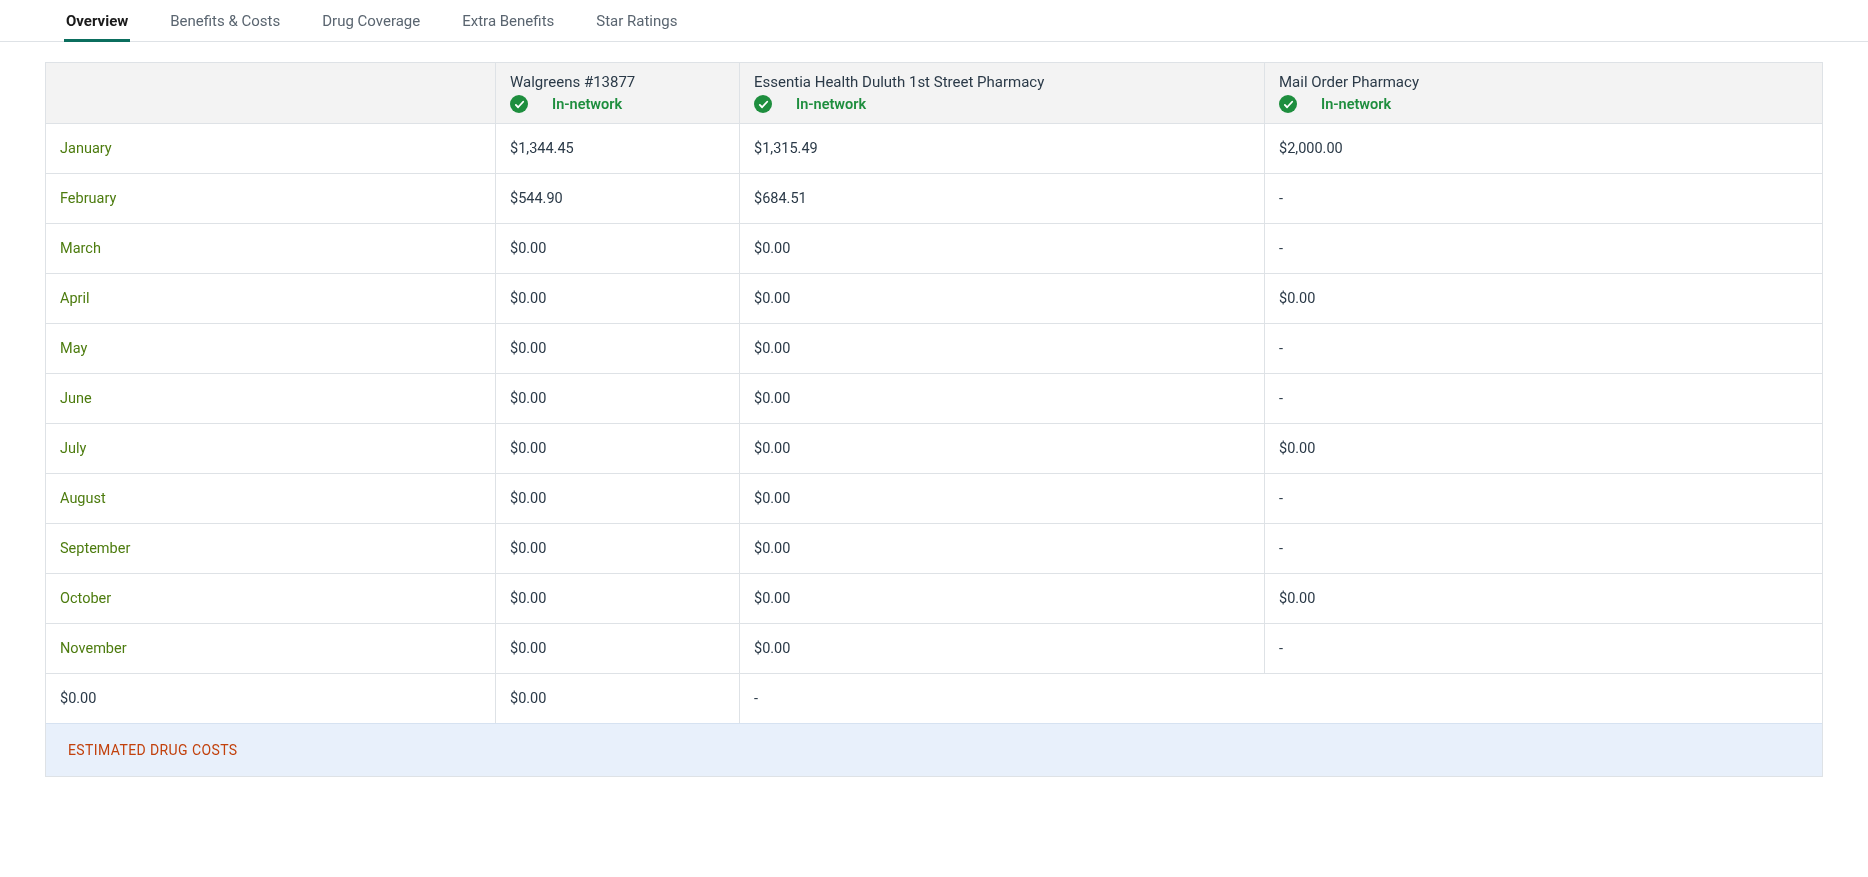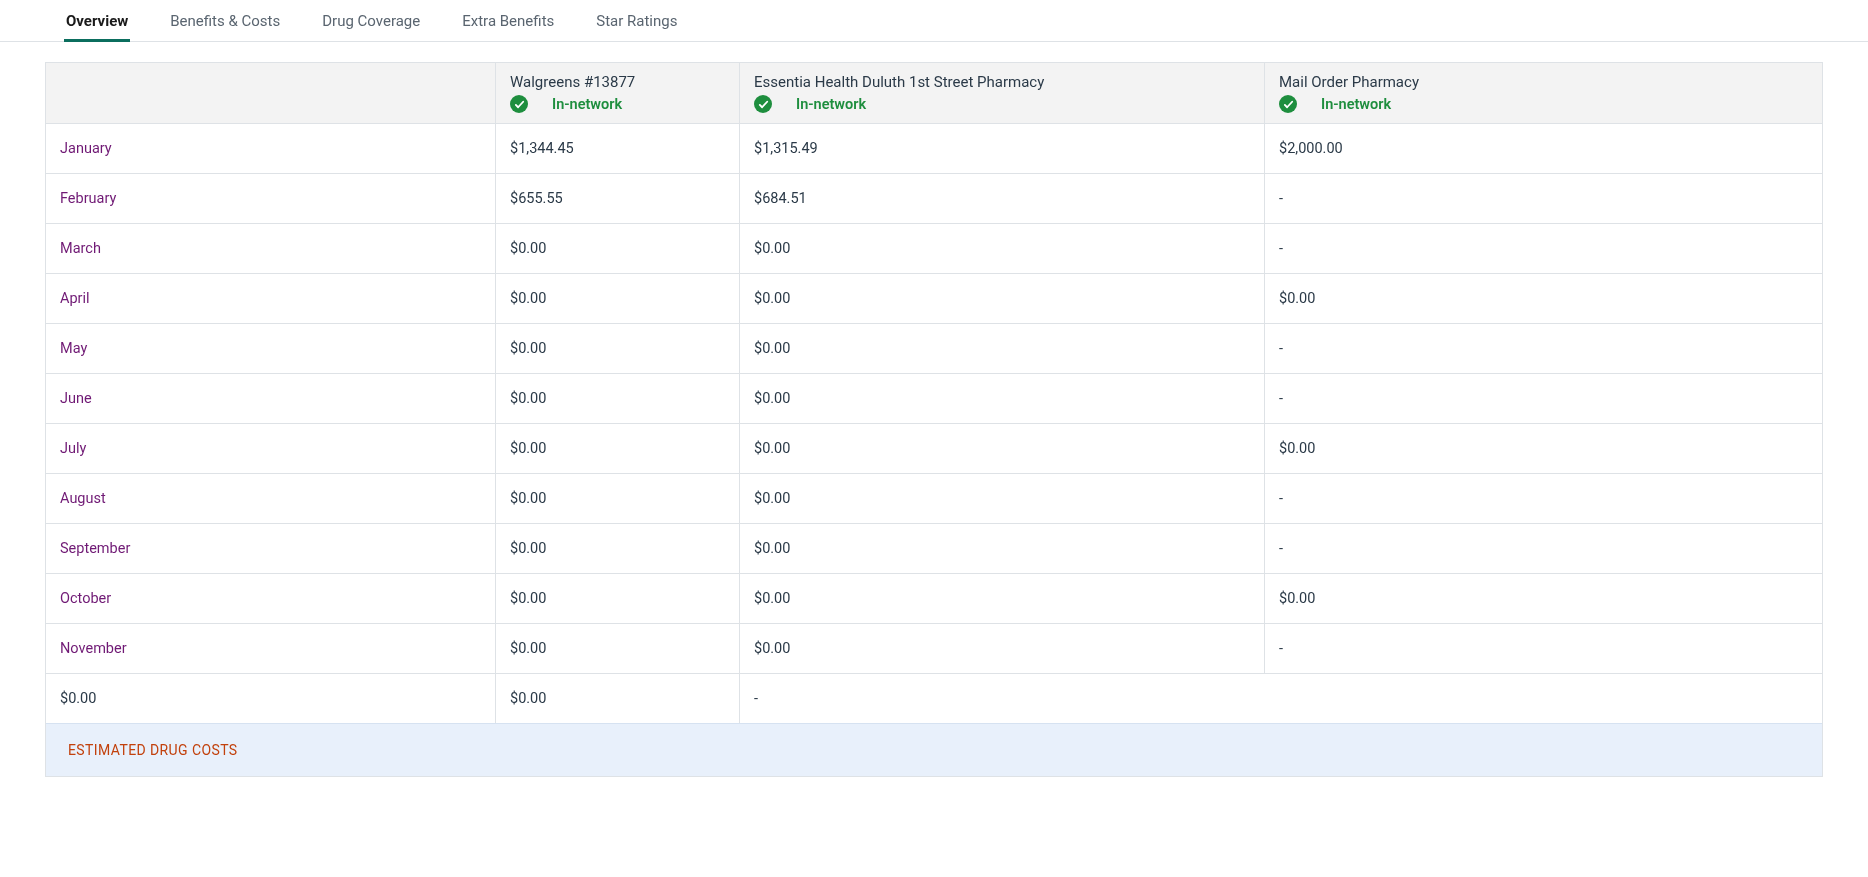--- a/index.html
+++ b/index.html
@@ -102,21 +102,21 @@
   }
   .check-circle svg { width: 11px; height: 11px; display: block; }
   .footer-row {
     background: var(--footer-bg);
     border-top: 1px solid #d6e2f1;
     padding: 18px 22px;
     font-size: 14px;
     letter-spacing: 0.4px;
     color: #c2410c;
   }
-  .month-label { color: #701a75; }
+  .month-label { color: #4d7c0f; }
 </style>
 </head>
 <body>
 
 <div class="page">
 
   <div class="tabs-wrap">
     <div class="tabs" id="tabs">
         <div class="tab active">
           <span>Overview</span>
@@ -195,21 +195,21 @@
             </div>
             <div class="cell">
               <span>$2,000.00</span>
             </div>
           </div>
           <div class="row">
             <div class="cell">
               <span class="month-label">February</span>
             </div>
             <div class="cell">
-              <span>$655.55</span>
+              <span>$544.90</span>
             </div>
             <div class="cell">
               <span>$684.51</span>
             </div>
             <div class="cell">
               <span>-</span>
             </div>
           </div>
           <div class="row">
             <div class="cell">

